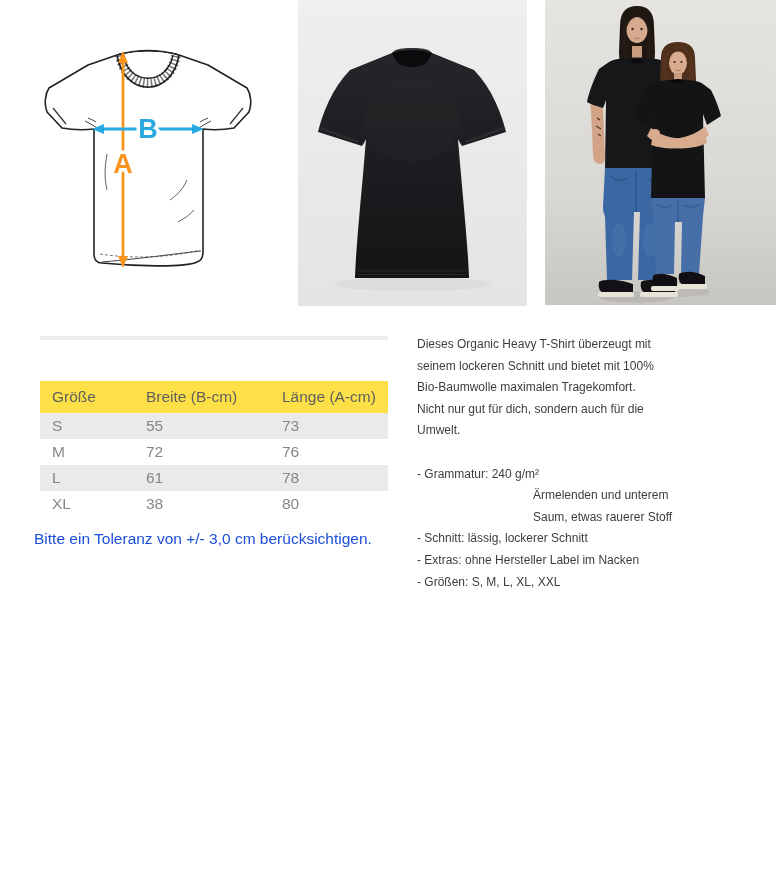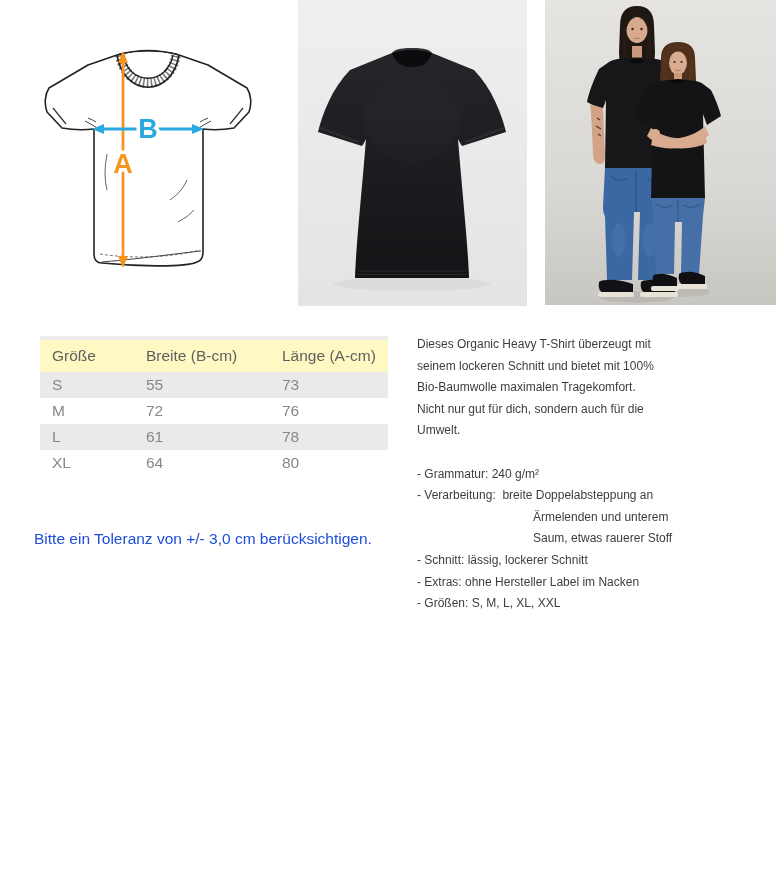--- a/index.html
+++ b/index.html
@@ -24,21 +24,21 @@
     paint-order: stroke; stroke: #ffffff; stroke-width: 7px;
     stroke-linejoin: round;
   }
 
   
   .size-table {
     position: absolute; left: 40px; top: 336px; width: 348px;
     border-top: 4px solid #ededed;
     font-size: 15.5px; color: #878787;
   }
-  .t-head { display: flex; height: 32px; align-items: center; color: #5f5f5f; background: #fef9c3; }
+  .t-head { display: flex; height: 32px; align-items: center; color: #5f5f5f; background: #fde047; margin-top: 41px; }
   .t-row  { display: flex; height: 26px; align-items: center; background: #ffffff; }
   .t-row.alt { background: #eaeaea; }
   .c1 { width: 106px; padding-left: 12px; }
   .c2 { width: 136px; }
   .c3 { flex: 1; }
 
   .tolerance {
     position: absolute; left: 34px; top: 530px;
     font-size: 15.5px; color: #1d4ed8; margin: 0;
   }
@@ -210,36 +210,35 @@
       <div class="c2">72</div>
       <div class="c3">76</div>
     </div>
     <div class="t-row alt">
       <div class="c1">L</div>
       <div class="c2">61</div>
       <div class="c3">78</div>
     </div>
     <div class="t-row">
       <div class="c1">XL</div>
-      <div class="c2">64</div>
+      <div class="c2">38</div>
       <div class="c3">80</div>
     </div>
   </div>
 
   <p class="tolerance">Bitte ein Toleranz von +/- 3,0 cm berücksichtigen.</p>
 
   <div class="description">
     <p>Dieses Organic Heavy T-Shirt überzeugt mit
 seinem lockeren Schnitt und bietet mit 100%
 Bio-Baumwolle maximalen Tragekomfort.
 Nicht nur gut für dich, sondern auch für die
 Umwelt.</p>
     <div class="specs">
       <div class="line">- Grammatur: 240 g/m²</div>
-      <div class="line">- Verarbeitung:  breite Doppelabsteppung an</div>
       <div class="line indent">Ärmelenden und unterem</div>
       <div class="line indent">Saum, etwas rauerer Stoff</div>
       <div class="line">- Schnitt: lässig, lockerer Schnitt</div>
       <div class="line">- Extras: ohne Hersteller Label im Nacken</div>
       <div class="line">- Größen: S, M, L, XL, XXL</div>
     </div>
   </div>
 
 </div>
 

